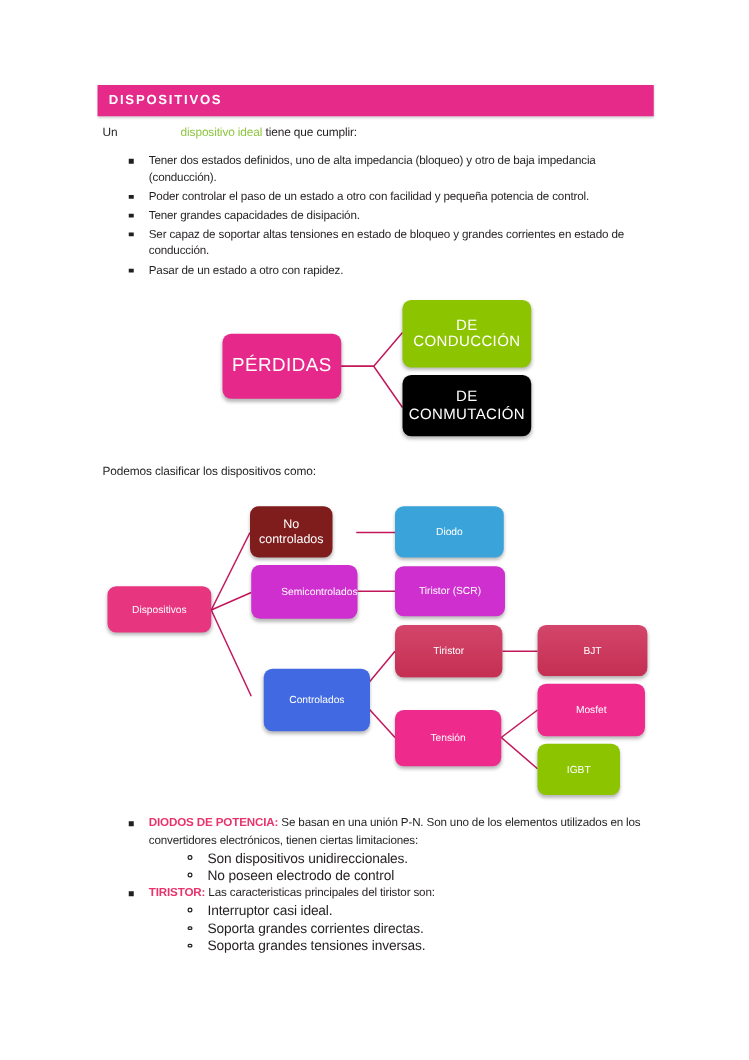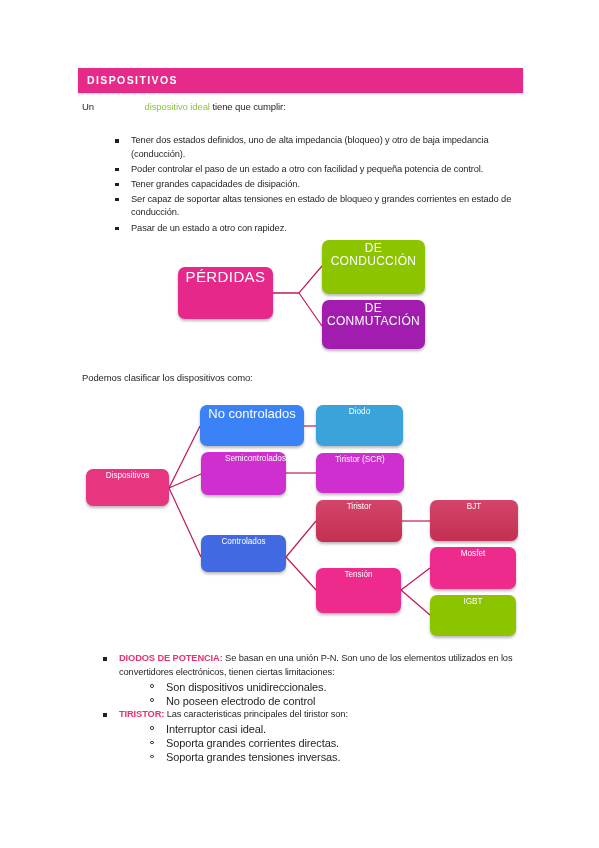--- a/index.html
+++ b/index.html
@@ -50,21 +50,21 @@
     letter-spacing: -0.1px;
   }
   .intro .hl-green {
     color: #8DC63F;
     font-weight: normal;
     margin-left: 48px;
   }
 
   ul.bullets {
     position: absolute;
-    margin: 12px;
+    margin: 0;
     padding: 0;
     list-style: none;
   }
   ul.bullets.top-list {
     left: 100px;
     top: 122px;
     width: 425px;
   }
   ul.bullets > li {
     position: relative;
@@ -141,20 +141,21 @@
 
   
   .diagram {
     position: absolute;
   }
   .node {
     position: absolute;
     box-sizing: border-box;
     border-radius: 7px;
     display: flex;
+    align-items: center;
     justify-content: center;
     text-align: center;
     color: #ffffff;
     box-shadow: 0 2px 3px rgba(0,0,0,0.28);
     padding: 2px 4px;
     line-height: 1.12;
   }
   .edge-svg {
     position: absolute;
     left: 0;
@@ -172,41 +173,41 @@
     letter-spacing: 0.4px;
   }
   .n-conduccion {
     left: 322px; top: 240px; width: 103px; height: 54px;
     background: #8CC400;
     font-size: 12px;
     letter-spacing: 0.3px;
   }
   .n-conmutacion {
     left: 322px; top: 300px; width: 103px; height: 49px;
-    background: #a21caf;
+    background: #000000;
     font-size: 12px;
     letter-spacing: 0.3px;
   }
 
   
   #diagram-dispositivos { left: 0; top: 0; width: 599px; height: 848px; }
   .n-dispositivos {
     left: 86px; top: 469px; width: 83px; height: 37px;
     background: #E8357F; font-size: 8.2px;
   }
   .n-nocontrolados {
-    left: 200px; top: 405px; width: 104px; height: 41px;
-    background: #3b82f6; font-size: 13px;
+    left: 200px; top: 405px; width: 66px; height: 41px;
+    background: #7f1d1d; font-size: 10px;
   }
   .n-semicontrolados {
     left: 201px; top: 452px; width: 85px; height: 43px;
     background: #CE2FCE; font-size: 8.2px; padding-left: 28px;
   }
   .n-controlados {
-    left: 201px; top: 535px; width: 85px; height: 37px;
+    left: 211px; top: 535px; width: 85px; height: 50px;
     background: #4169E1; font-size: 8.2px;
   }
   .n-diodo {
     left: 316px; top: 405px; width: 87px; height: 41px;
     background: #3AA3D9; font-size: 8.2px;
   }
   .n-tiristor {
     left: 316px; top: 453px; width: 88px; height: 40px;
     background: #CE2FCE; font-size: 8.2px;
   }
@@ -224,21 +225,21 @@
     left: 430px; top: 500px; width: 88px; height: 41px;
     background: #CE3A5C;
     background-image: linear-gradient(180deg,#d4456b 0%, #c42f52 100%);
     font-size: 8.2px;
   }
   .n-mosfet {
     left: 430px; top: 547px; width: 86px; height: 42px;
     background: #EE2A8C; font-size: 8.2px;
   }
   .n-igbt {
-    left: 430px; top: 595px; width: 86px; height: 41px;
+    left: 430px; top: 595px; width: 66px; height: 41px;
     background: #8CC400; font-size: 8.2px;
   }
 </style>
 </head>
 <body>
 
 <div class="page">
 
   <div class="header-band">
     <div class="header-title">DISPOSITIVOS</div>

